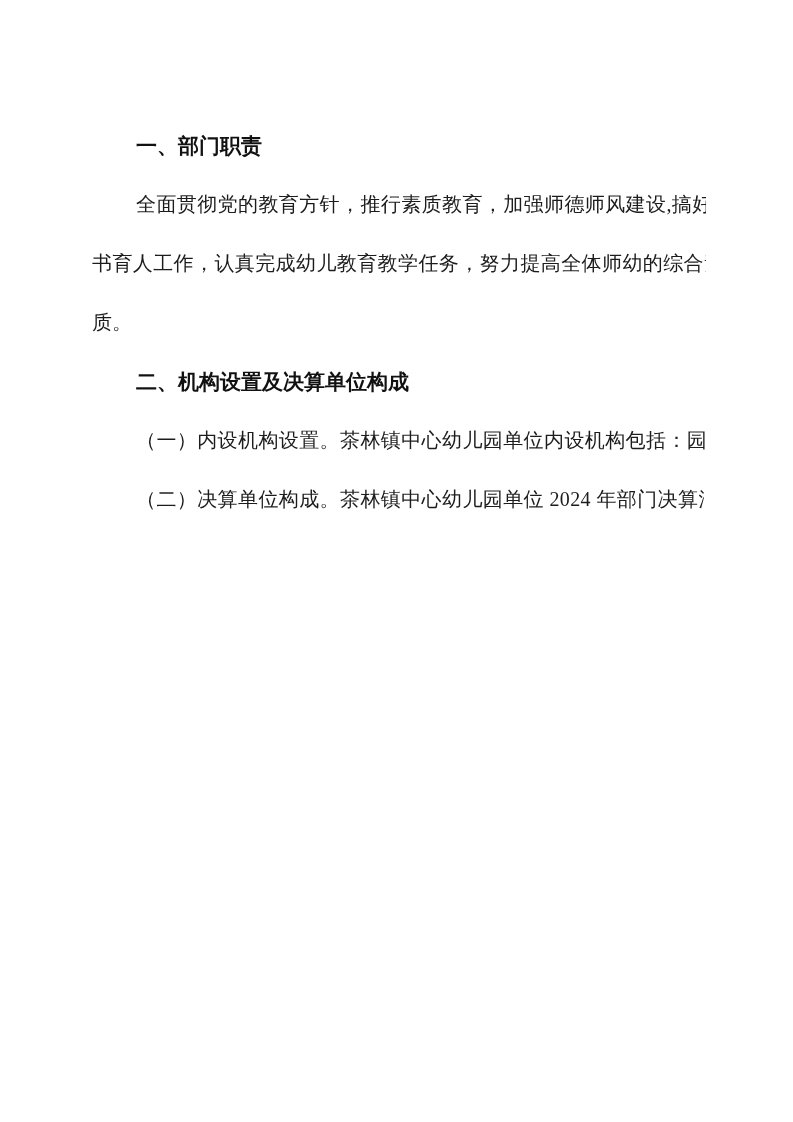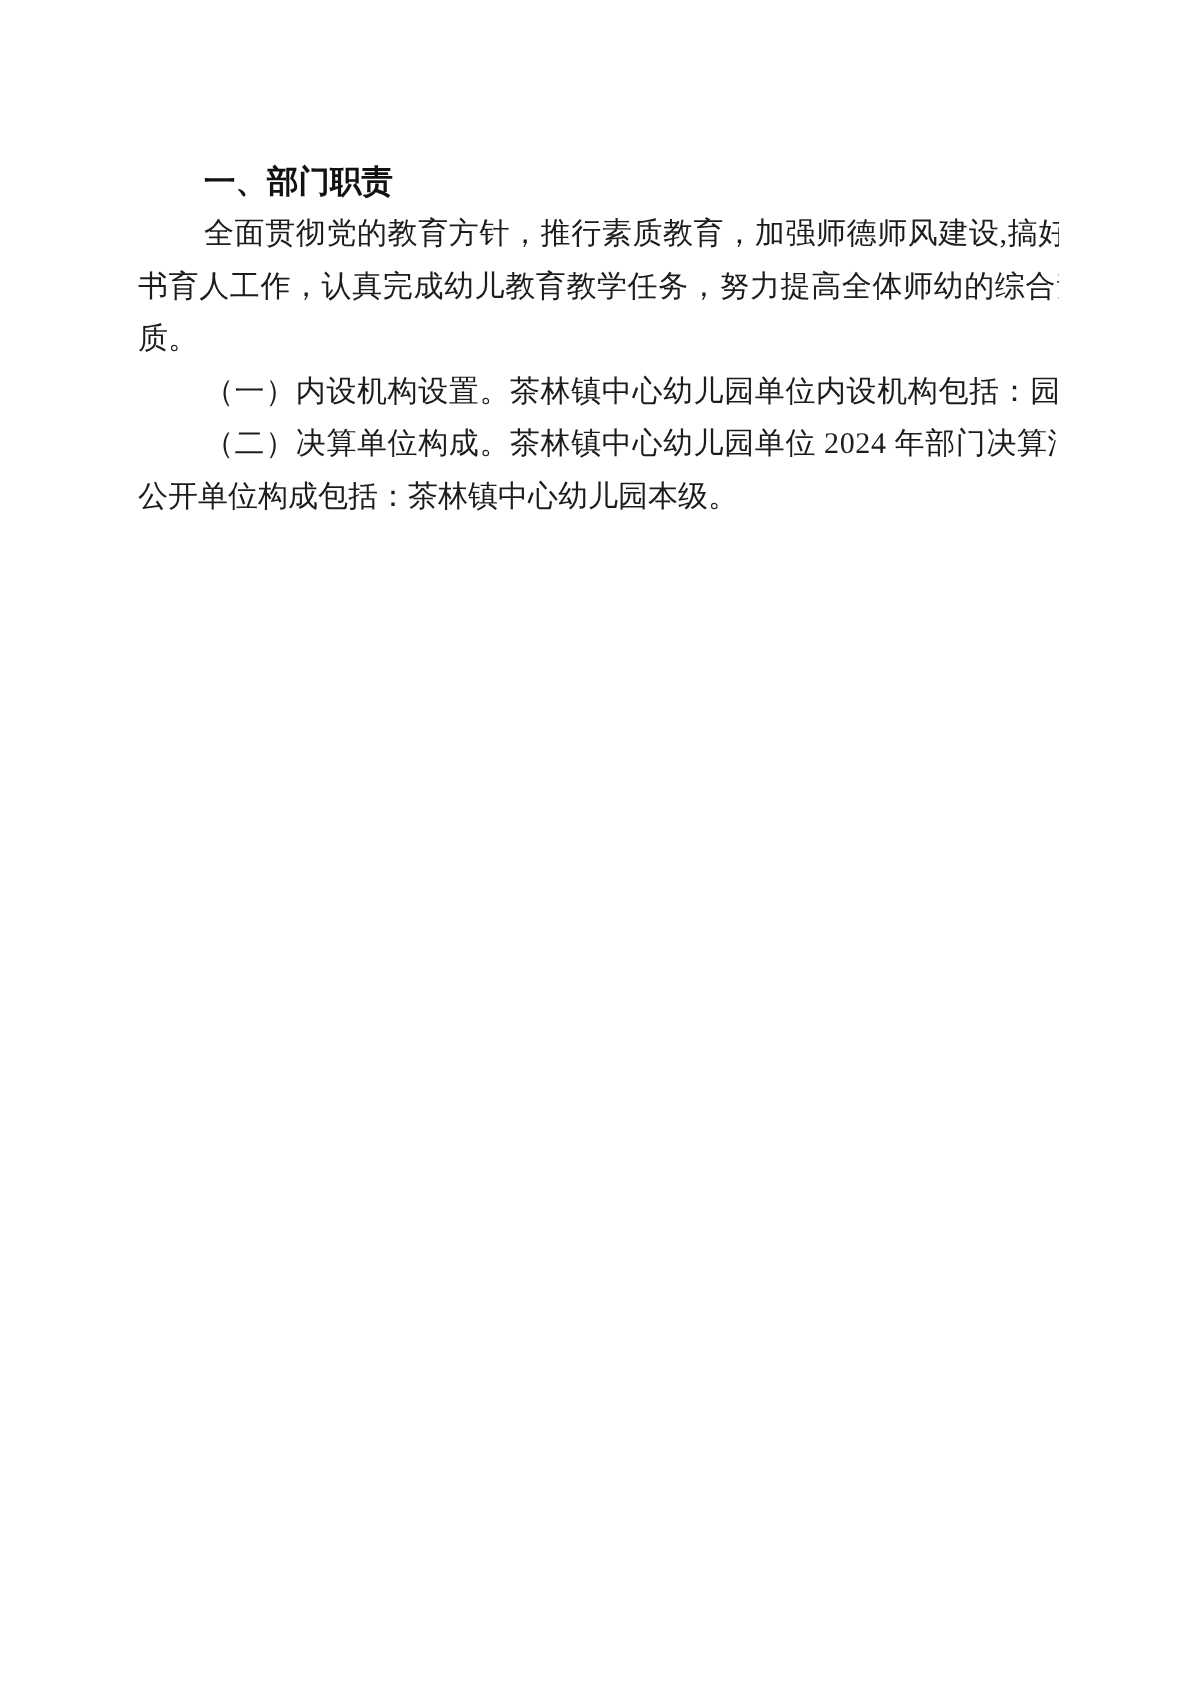--- a/index.html
+++ b/index.html
@@ -22,20 +22,21 @@
     width: 614px;
   }
   .doc-line {
     height: 35px;
     line-height: 35px;
     font-size: 20px;
     color: #1c1c1c;
     white-space: nowrap;
     overflow: hidden;
     letter-spacing: 0.4px;
+    margin-top: 24px;
   }
   .doc-line.heading {
     font-family: "Liberation Sans", "DejaVu Sans", sans-serif;
     font-weight: bold;
     font-size: 21px;
     color: #111111;
     letter-spacing: 0;
   }
   .doc-line.indent {
     text-indent: 44px;
@@ -51,22 +52,22 @@
   <div class="content" id="doc-content">
       <div>
         <div class="doc-line heading indent">一、部门职责</div>
         <div>
           <div class="doc-line indent">全面贯彻党的教育方针，推行素质教育，加强师德师风建设,搞好教</div>
           <div class="doc-line">书育人工作，认真完成幼儿教育教学任务，努力提高全体师幼的综合素</div>
           <div class="doc-line last">质。</div>
         </div>
       </div>
       <div>
+        <div class="doc-line heading indent">二、机构设置及决算单位构成</div>
         <div>
           <div class="doc-line indent">（一）内设机构设置。茶林镇中心幼儿园单位内设机构包括：园务</div>
         </div>
         <div>
           <div class="doc-line indent">（二）决算单位构成。茶林镇中心幼儿园单位 2024 年部门决算汇总</div>
-          <div class="doc-line last">公开单位构成包括：茶林镇中心幼儿园本级。</div>
         </div>
       </div>
     </div>
 </div>
 
 </body></html>

